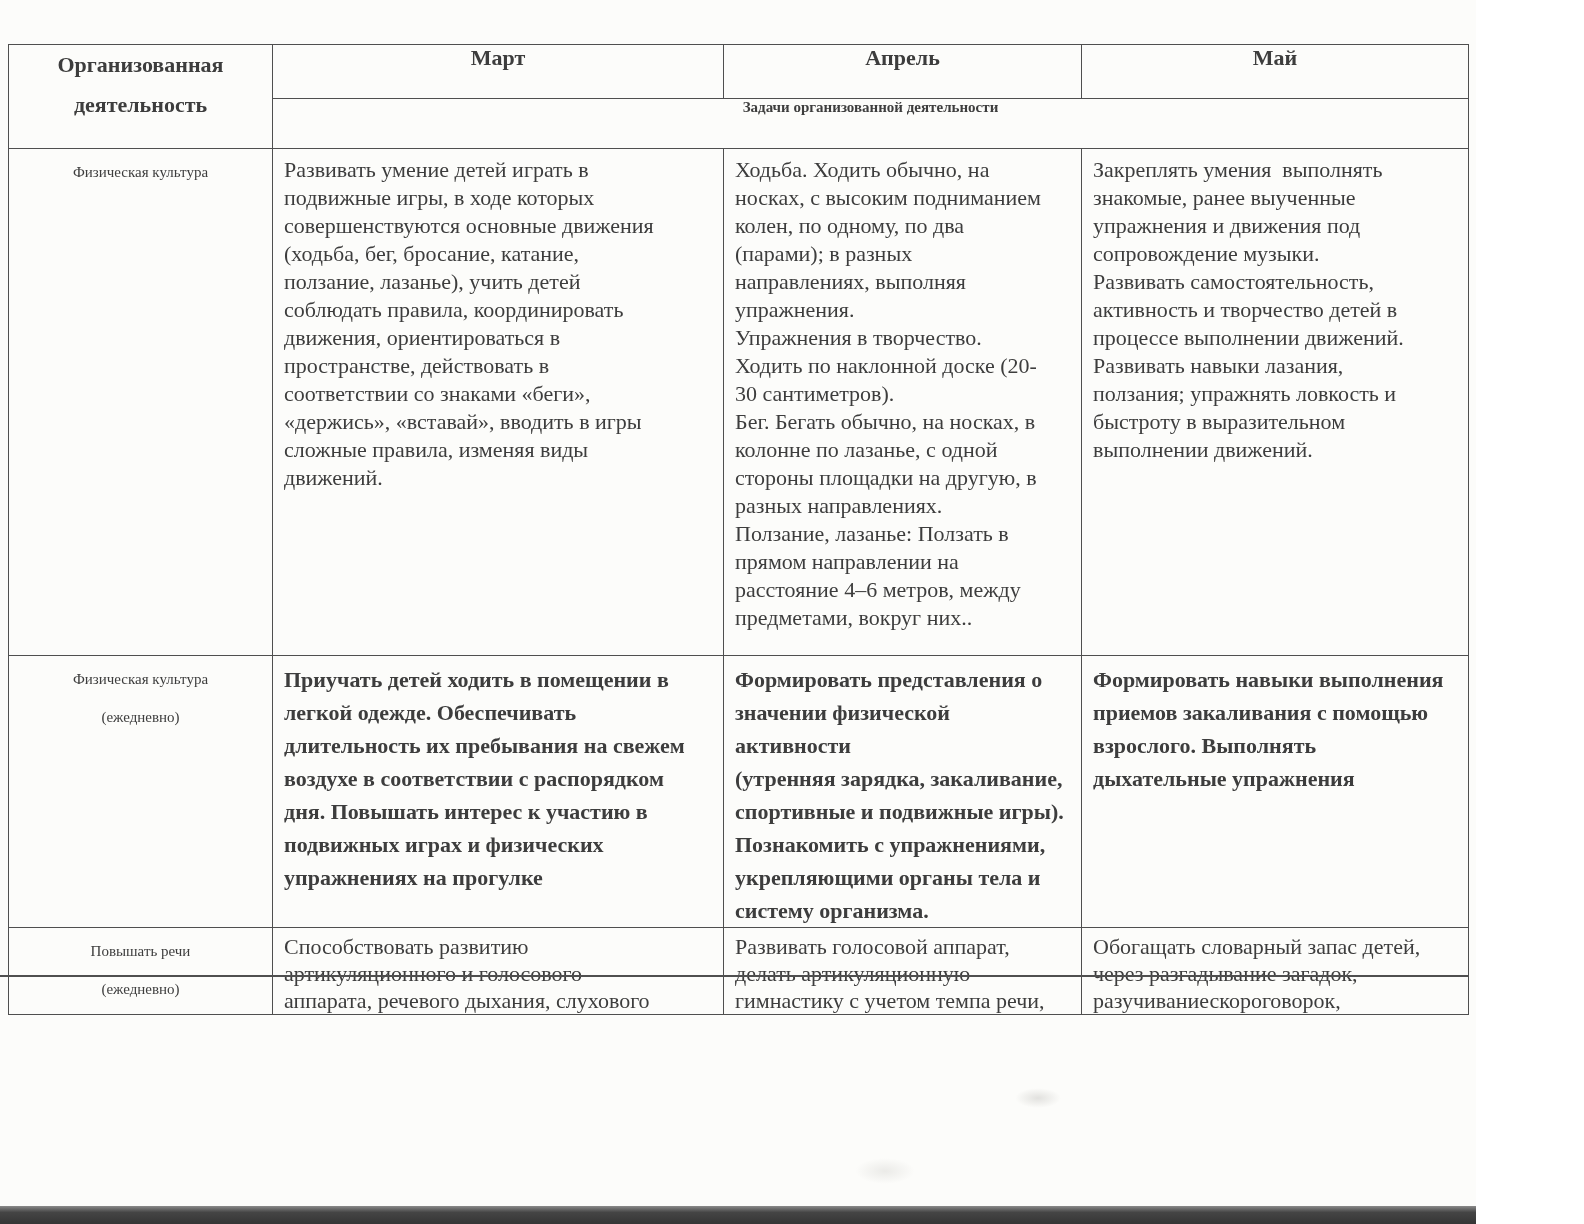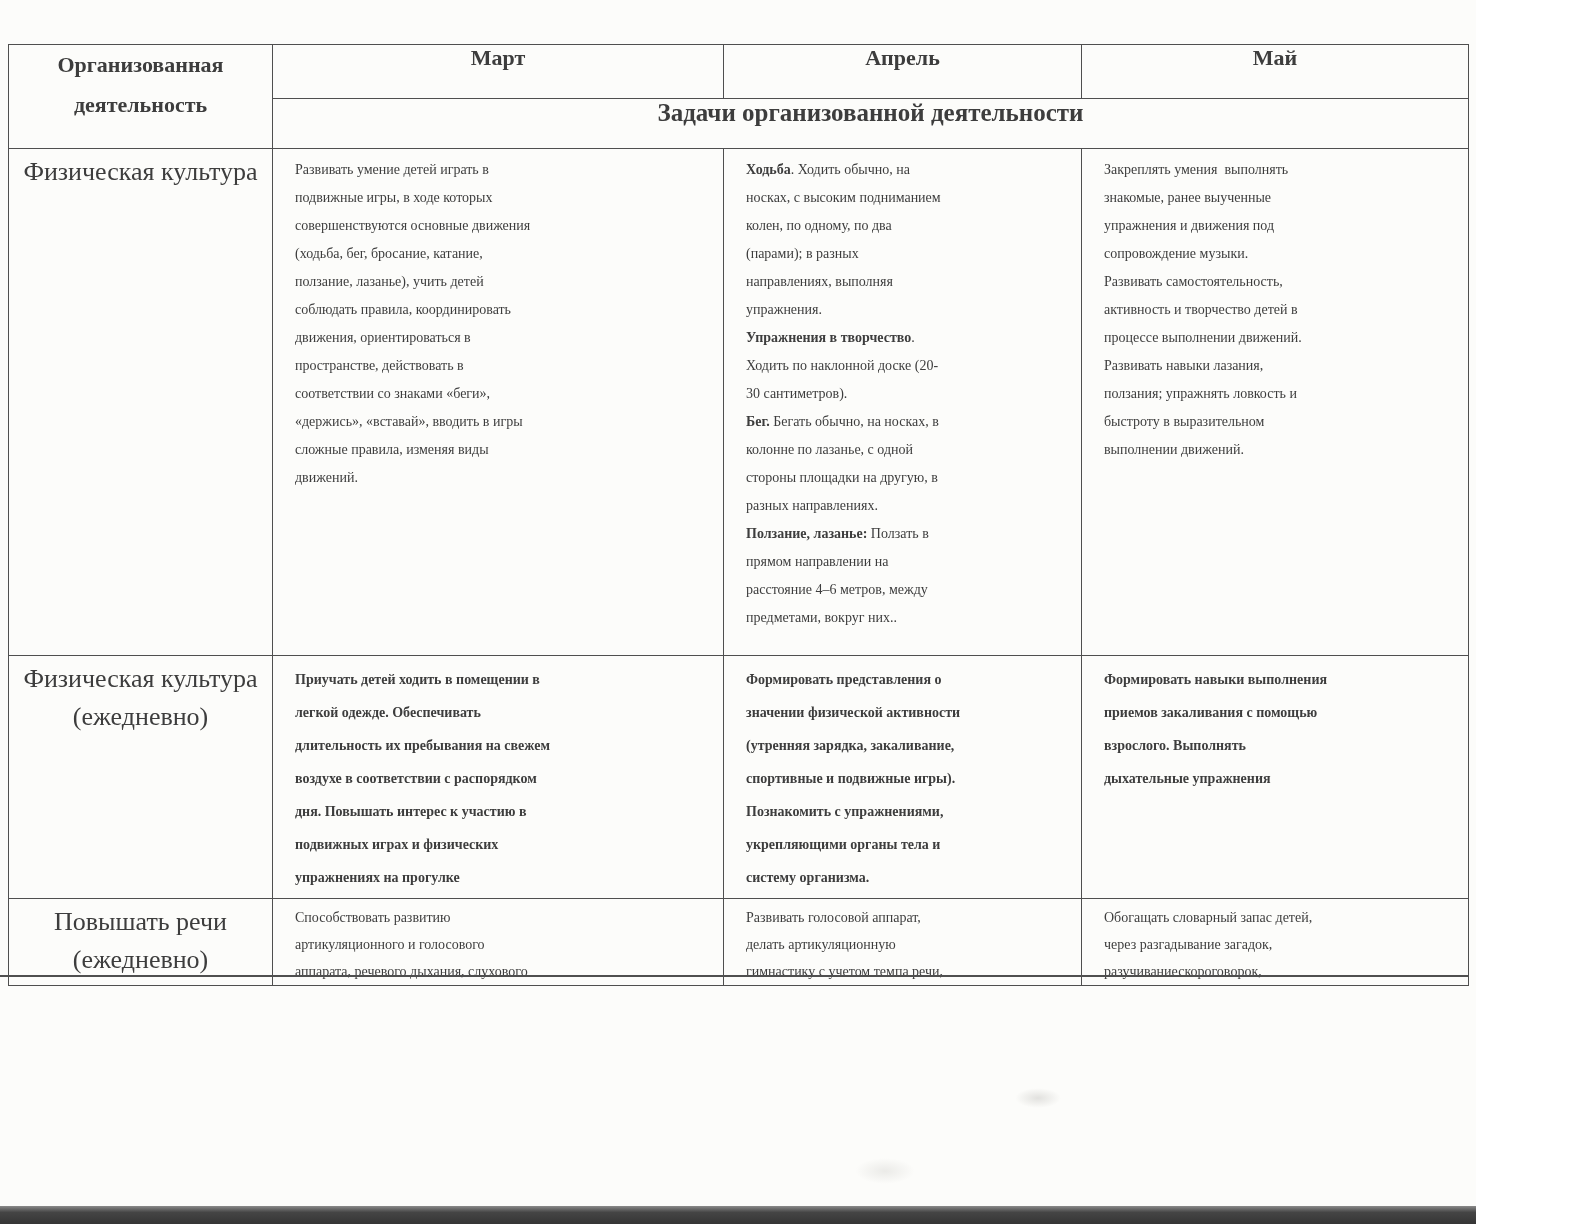--- a/index.html
+++ b/index.html
@@ -29,37 +29,37 @@
   tr.r3{height:77px;}
   td.hd{
     font-weight:bold;
     text-align:center;
     vertical-align:middle;
     font-size:22px;
     padding:0 4px;
     white-space:pre-wrap;
   }
   td.hd-activity{line-height:40px;}
-  td.hd-tasks{font-size:25px;}
+  td.hd-tasks{font-size:15px;}
   td.lbl{
     text-align:center;
-    font-size:26px;
+    font-size:15px;
     line-height:38px;
     padding-top:4px;
     white-space:pre-wrap;
   }
   td.body{
-    font-size:14px;
-    padding:7px 10px 0 22px;
+    font-size:22px;
+    padding:7px 10px 0 11px;
     white-space:pre-wrap;
   }
   tr.r1 td.body{line-height:28px;}
   tr.r2 td.body{line-height:33px;font-weight:bold;}
   tr.r3 td.body{line-height:27px;padding-top:5px;margin-left:24px;}
-  td.body b{font-weight:bold;}
+  td.body b{font-weight:normal;}
   .table-underline{
     position:absolute;left:0;top:975px;width:1468px;height:2px;
     background:#4f4f4f;
   }
   .page-edge{
     position:absolute;left:1568px;top:0;width:2px;height:1206px;
     background:#dcd9d1;
   }
   .scan-bar{
     position:absolute;left:0;top:1206px;width:1584px;height:18px;

